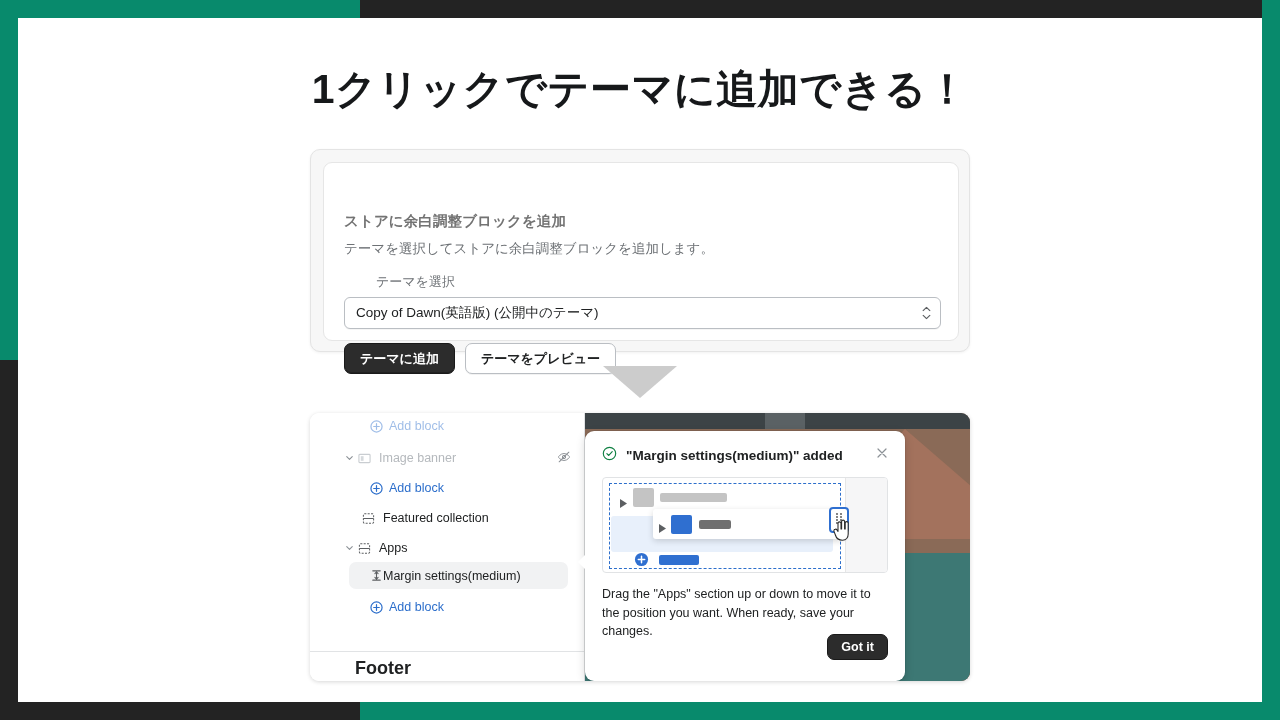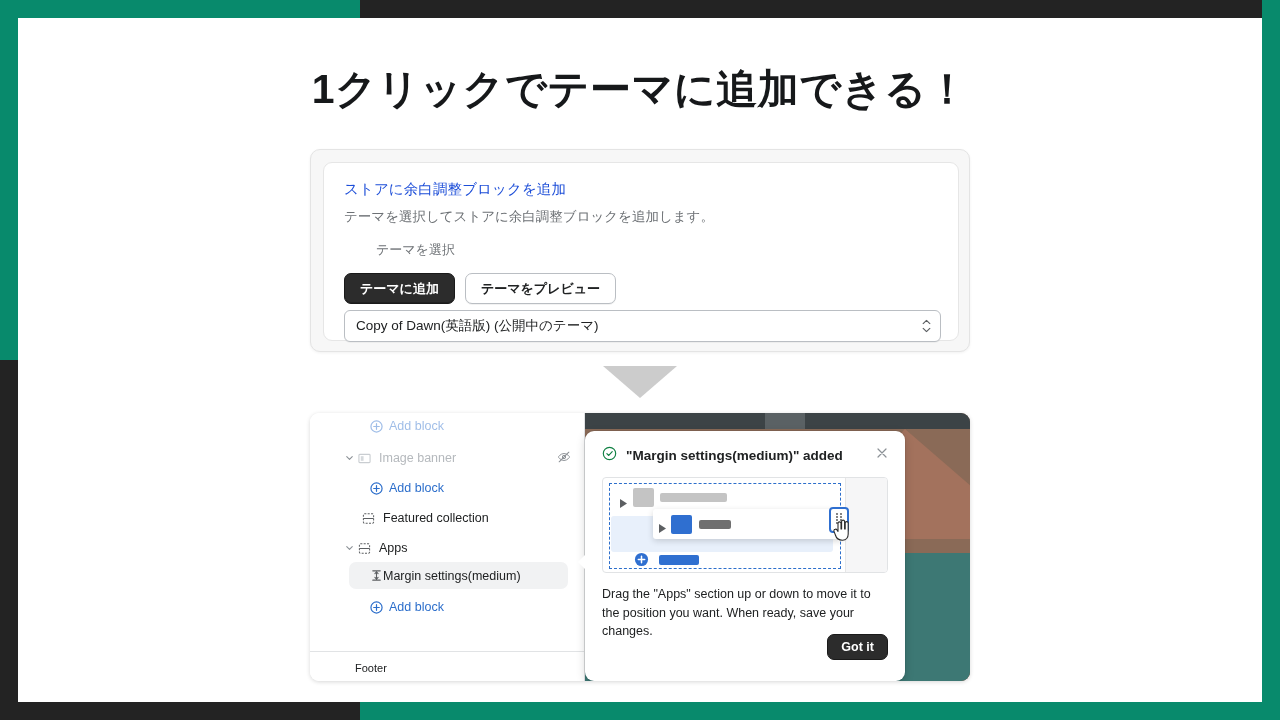--- a/index.html
+++ b/index.html
@@ -47,22 +47,23 @@
   }
   #theme-card {
     position: absolute; left: 12px; top: 12px;
     width: 636px; height: 179px;
     background: #ffffff;
     border: 1px solid #e6e6e6;
     border-radius: 9px;
     padding: 17px 20px 0 20px;
   }
   #card-heading {
-    font-size: 14.5px; font-weight: 400; color: #1d4ed8;
+    font-size: 14.5px; font-weight: 700; color: #737373;
     letter-spacing: 0.1px;
+    margin-top: 32px;
   }
   #card-subheading {
     margin-top: 9px;
     font-size: 13.5px; color: #6d7175; line-height: 1.35;
   }
   #select-label {
     margin-top: 15px;
     font-size: 13px; color: #6d7175; margin-left: 32px;
   }
   #theme-select {
@@ -147,21 +148,21 @@
     background: #f1f2f3; border-radius: 7px;
     padding-left: 21px; display: flex; align-items: center; 
     font-weight: 500;
   }
   #row-addblock-2     { top: 179px; padding-left: 60px; }
   #row-addsection     { top: 209px; padding-left: 46px; }
   #sidebar-divider {
     position: absolute; left: 0; top: 238px; width: 275px;
     border-top: 1px solid #e1e3e5;
   }
-  #row-footer { top: 240px; padding-left: 45px; font-weight: 400; font-size: 11px; }
+  #row-footer { top: 240px; padding-left: 45px; font-weight: 700; font-size: 18px; }
 
   
   #preview-pane {
     position: absolute; left: 275px; top: 0;
     width: 385px; height: 268px;
     overflow: hidden;
     background: #8a6a57;
   }
   #preview-topbar {
     position: absolute; left: 0; top: 0; width: 385px; height: 16px;
@@ -294,35 +295,35 @@
 
   <div id="page-title">1クリックでテーマに追加できる！</div>
 
   <div id="theme-card-outer">
     <div id="theme-card">
 
       <div id="card-heading">ストアに余白調整ブロックを追加</div>
       <div id="card-subheading">テーマを選択してストアに余白調整ブロックを追加します。</div>
       <div id="select-label">テーマを選択</div>
 
-      <div id="card-actions">
-        <div class="btn" id="btn-add-to-theme">テーマに追加</div>
-        <div class="btn" id="btn-preview-theme">テーマをプレビュー</div>
-      </div>
-
       <div id="theme-select">
         <span id="theme-select-value">Copy of Dawn(英語版) (公開中のテーマ)</span>
         <span id="select-chevrons">
           <svg width="9" height="5" viewBox="0 0 10 6">
               <path d="M1 5L5 1l4 4" fill="none" stroke="currentColor" stroke-width="1.4" stroke-linecap="round" stroke-linejoin="round"></path>
             </svg>
           <svg width="9" height="5" viewBox="0 0 10 6">
               <path d="M1 1l4 4 4-4" fill="none" stroke="currentColor" stroke-width="1.4" stroke-linecap="round" stroke-linejoin="round"></path>
             </svg>
         </span>
+      </div>
+
+      <div id="card-actions">
+        <div class="btn" id="btn-add-to-theme">テーマに追加</div>
+        <div class="btn" id="btn-preview-theme">テーマをプレビュー</div>
       </div>
 
     </div>
   </div>
 
   <div id="flow-arrow">
     <svg width="74" height="32" viewBox="0 0 74 32">
         <polygon points="0,0 74,0 37,32" fill="#cccccc"></polygon>
       </svg>
   </div>

